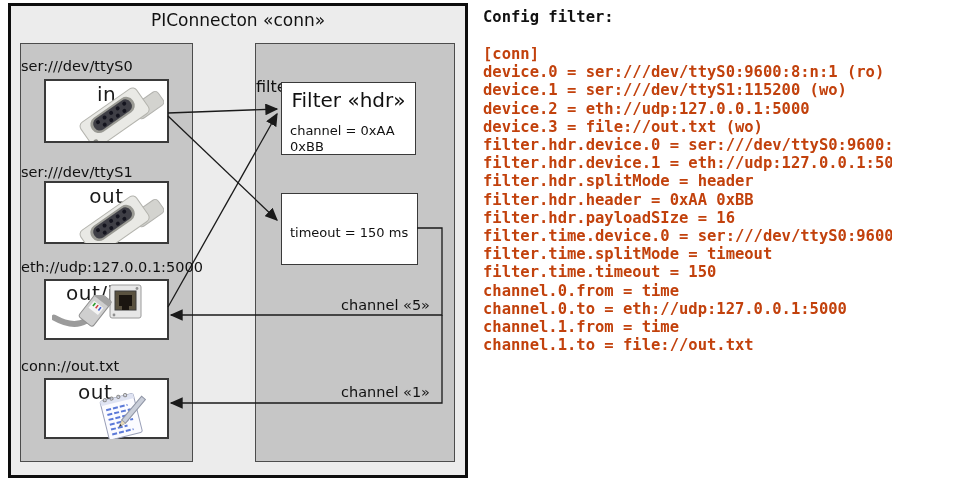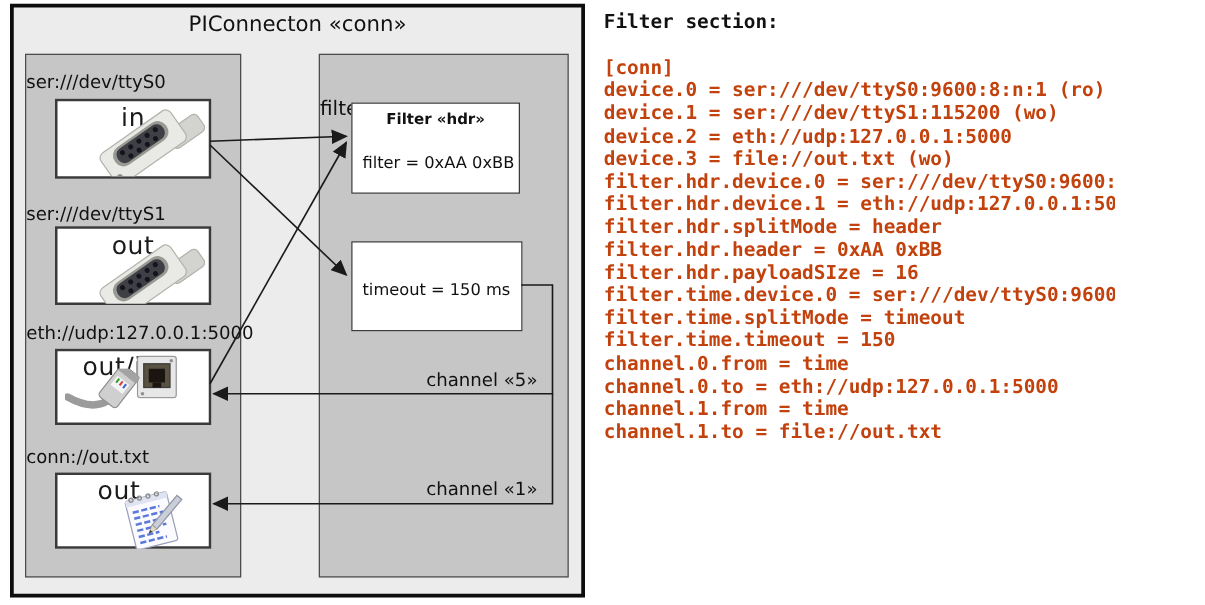--- a/index.html
+++ b/index.html
@@ -16,21 +16,21 @@
   .devices-panel{left:20px;top:43px;width:173px;height:419px;}
   .filters-panel{left:255px;top:43px;width:200px;height:419px;}
   .filters-title{position:absolute;top:9px;left:0;width:100%;text-align:left;font-size:16px;margin-top:24px;}
 
   .dev-label{position:absolute;left:0;width:100%;text-align:left;font-size:14.5px;}
   .dev-box{position:absolute;background:#fff;border:2px solid #3a3a3a;box-sizing:border-box;padding-left:43px;}
   .dir{position:absolute;font-size:20px;letter-spacing:0.5px;color:#1a1a1a;}
   .dir.center{left:0;width:100%;text-align:center;}
 
   .filter-box{position:absolute;background:#fff;border:1px solid #3a3a3a;box-sizing:border-box;}
-  .filter-title{position:absolute;top:5px;left:0;width:100%;text-align:center;font-size:12px;font-weight:bold;}
+  .filter-title{position:absolute;top:5px;left:0;width:100%;text-align:center;font-size:20px;}
   .filter-attrs{position:absolute;left:8px;font-size:13px;line-height:16px;}
 
   .channel-label{position:absolute;right:24px;font-size:14.5px;text-align:right;}
 
   .arrows{position:absolute;left:0;top:0;width:964px;height:484px;pointer-events:none;}
 
   
   .config{position:absolute;left:483px;top:0;width:478px;}
   .config-heading{position:absolute;left:0;top:8px;font-family:"DejaVu Sans Mono",monospace;
                   font-weight:bold;font-size:15.5px;}
@@ -147,21 +147,21 @@
       </svg>
     </div>
   </div>
 
   <div class="panel filters-panel">
     <div class="filters-title">filters</div>
 
     <div class="filter-box" style="left:25px;top:38px;width:135px;height:73px">
       <div class="filter-title">Filter «hdr»</div>
       <div class="filter-attrs" style="top:40px">
-        <div>filter = 0xAA 0xBB</div>
+        <div>channel = 0xAA 0xBB</div>
       </div>
     </div>
 
     <div class="filter-box" style="left:25px;top:149px;width:137px;height:72px">
       <div class="filter-attrs" style="top:31px">
         <div>timeout = 150 ms</div>
       </div>
     </div>
 
     <div class="channel-label" style="top:253px">channel «5»</div>
@@ -177,21 +177,21 @@
     <g stroke="#1a1a1a" stroke-width="1.3" fill="none">
       <line x1="168" y1="113" x2="277" y2="109" marker-end="url(#arr)"></line>
       <line x1="168" y1="116" x2="277" y2="220" marker-end="url(#arr)"></line>
       <line x1="168" y1="307" x2="277" y2="114" marker-end="url(#arr)"></line>
       <path d="M417,228 L442,228 L442,315 L171,315" marker-end="url(#arr)"></path>
       <path d="M442,315 L442,403 L171,403" marker-end="url(#arr)"></path>
     </g>
   </svg>
 
   <div class="config">
-    <div class="config-heading">Filter section:</div>
+    <div class="config-heading">Config filter:</div>
     <pre class="config-lines">[conn]
 device.0 = ser:///dev/ttyS0:9600:8:n:1 (ro)
 device.1 = ser:///dev/ttyS1:115200 (wo)
 device.2 = eth://udp:127.0.0.1:5000
 device.3 = file://out.txt (wo)
 filter.hdr.device.0 = ser:///dev/ttyS0:9600:8:n:1
 filter.hdr.device.1 = eth://udp:127.0.0.1:5000
 filter.hdr.splitMode = header
 filter.hdr.header = 0xAA 0xBB
 filter.hdr.payloadSIze = 16

